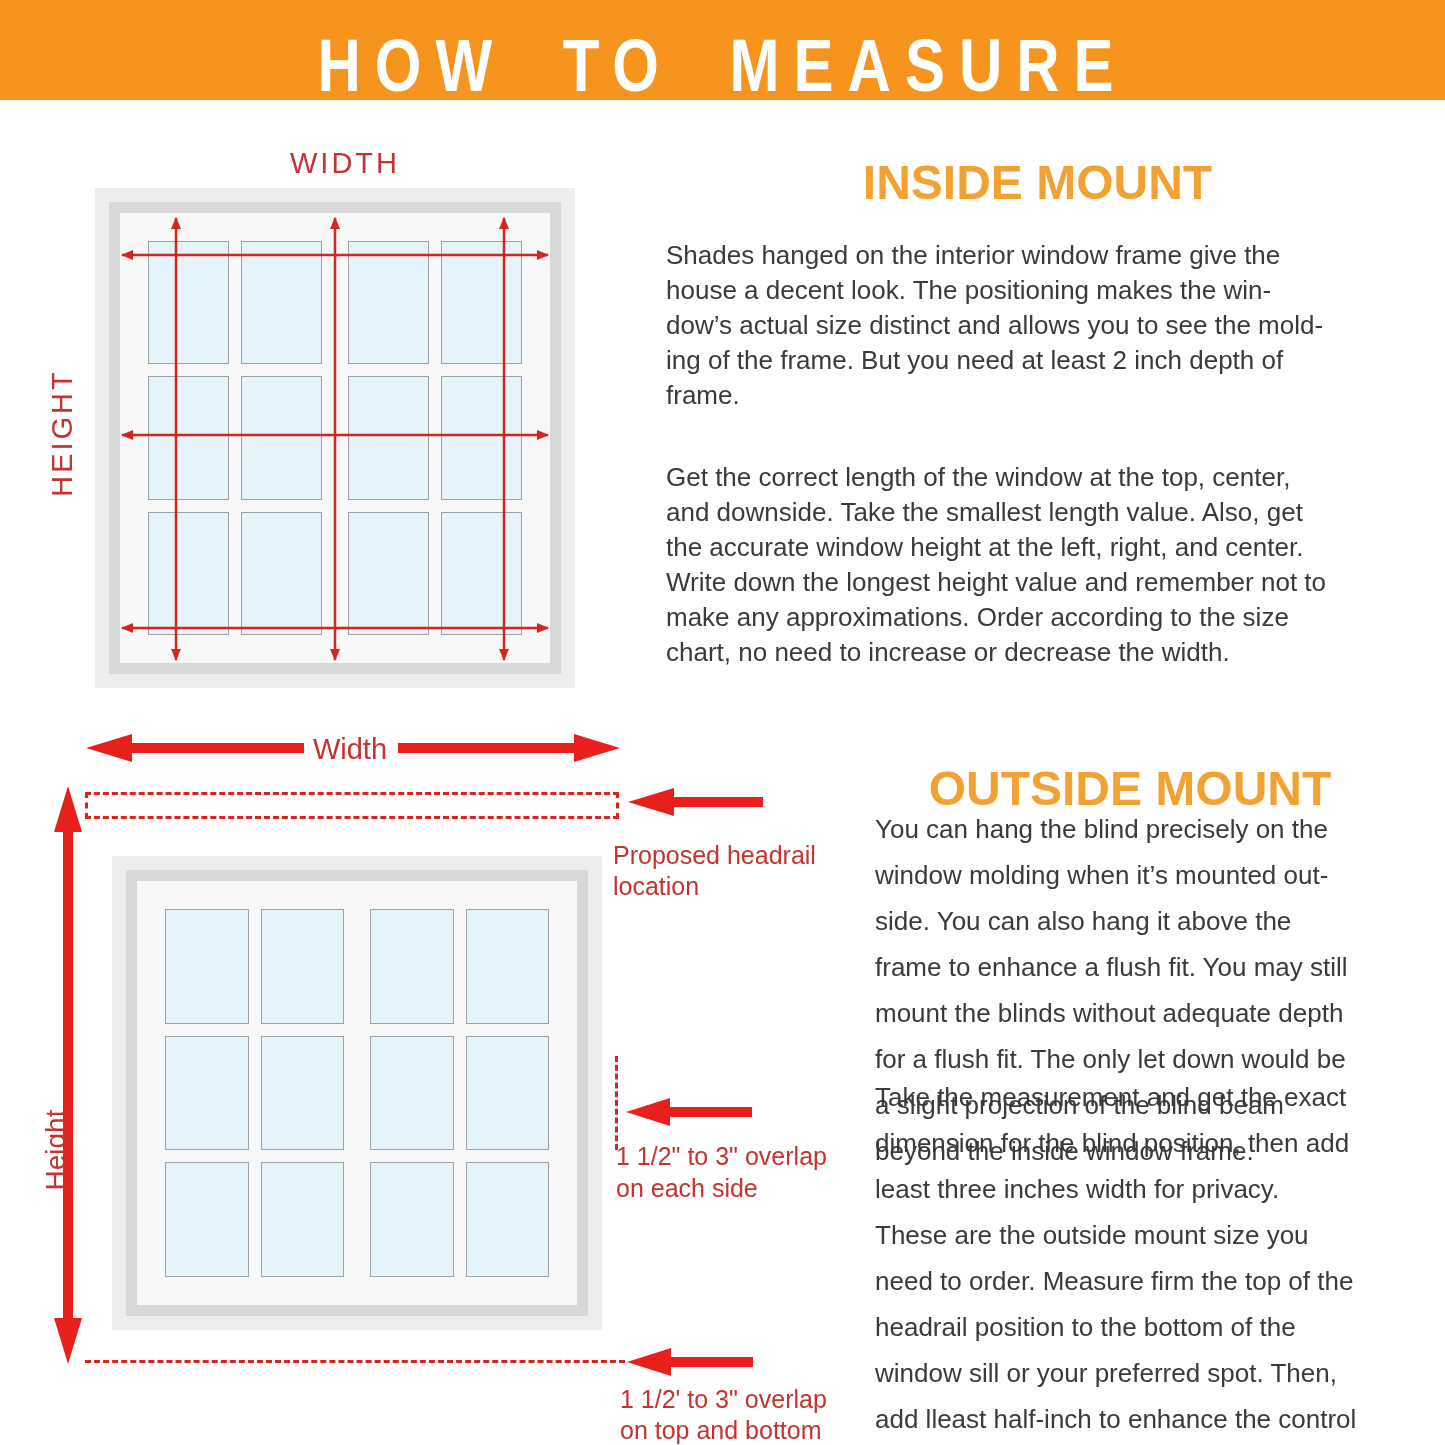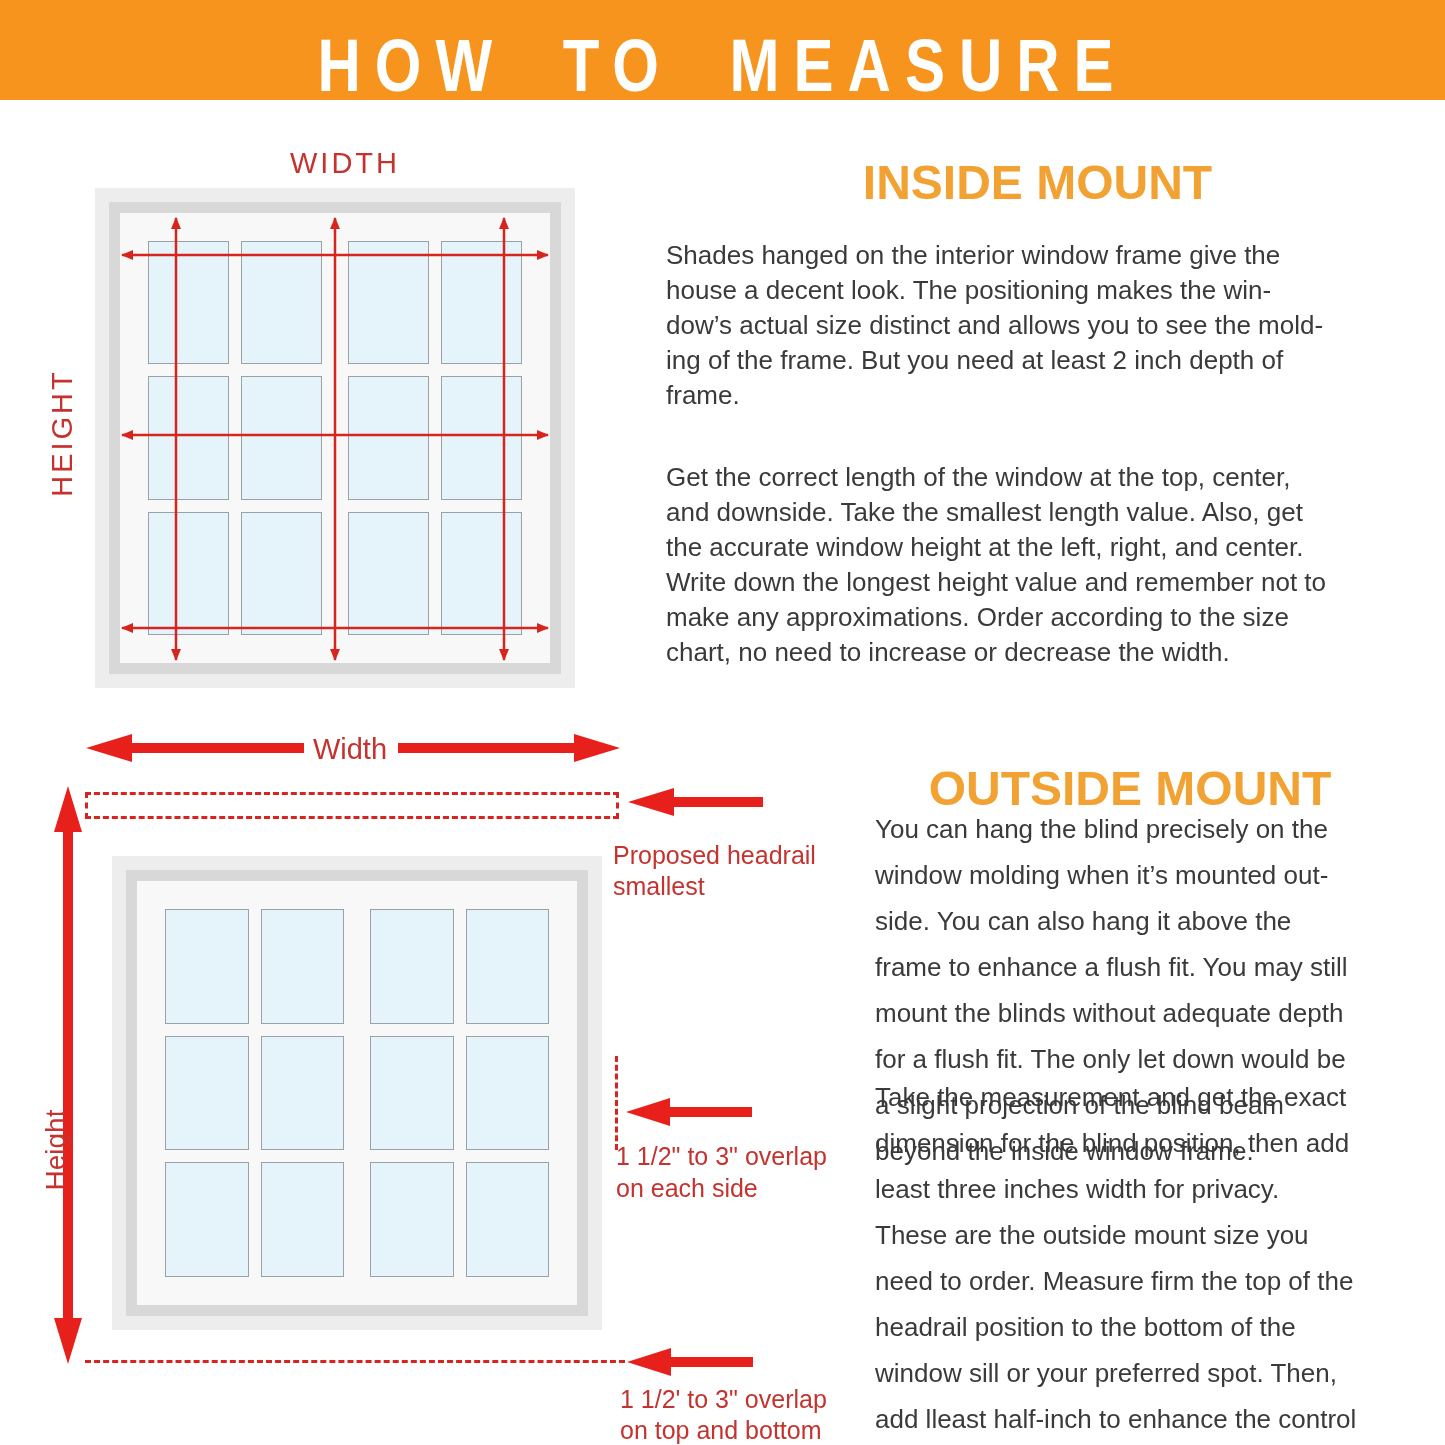--- a/index.html
+++ b/index.html
@@ -131,21 +131,21 @@
   <div class="red-label" style="left:300px;top:733px;width:100px;text-align:center;font-size:29px;">Width</div>
   <svg class="thick-arrow" style="left:398px;top:732px;" width="222" height="32">
     <polygon points="222,16 176,2 176,11 0,11 0,21 176,21 176,30" fill="#E8201C"></polygon>
   </svg>
 
   <div class="dashed-rect" style="left:85px;top:792px;width:534px;height:27px;"></div>
   <svg class="thick-arrow" style="left:628px;top:786px;" width="135" height="32">
     <polygon points="0,16 46,2 46,11 135,11 135,21 46,21 46,30" fill="#E8201C"></polygon>
   </svg>
   <div class="red-label small-red" style="left:613px;top:840px;">Proposed headrail
-smallest</div>
+location</div>
 
   <svg class="thick-arrow" style="left:52px;top:786px;" width="32" height="578">
     <polygon points="16,0 2,46 11,46 11,532 2,532 16,578 30,532 21,532 21,46 30,46" fill="#E8201C"></polygon>
   </svg>
   <div class="red-label rot" style="left:56px;top:1150px;font-size:28px;">Height</div>
 
   <div class="window" style="left:112px;top:856px;width:490px;height:474px;">
     <div class="win-mid">
       <div class="win-white">
         <div class="sash">

